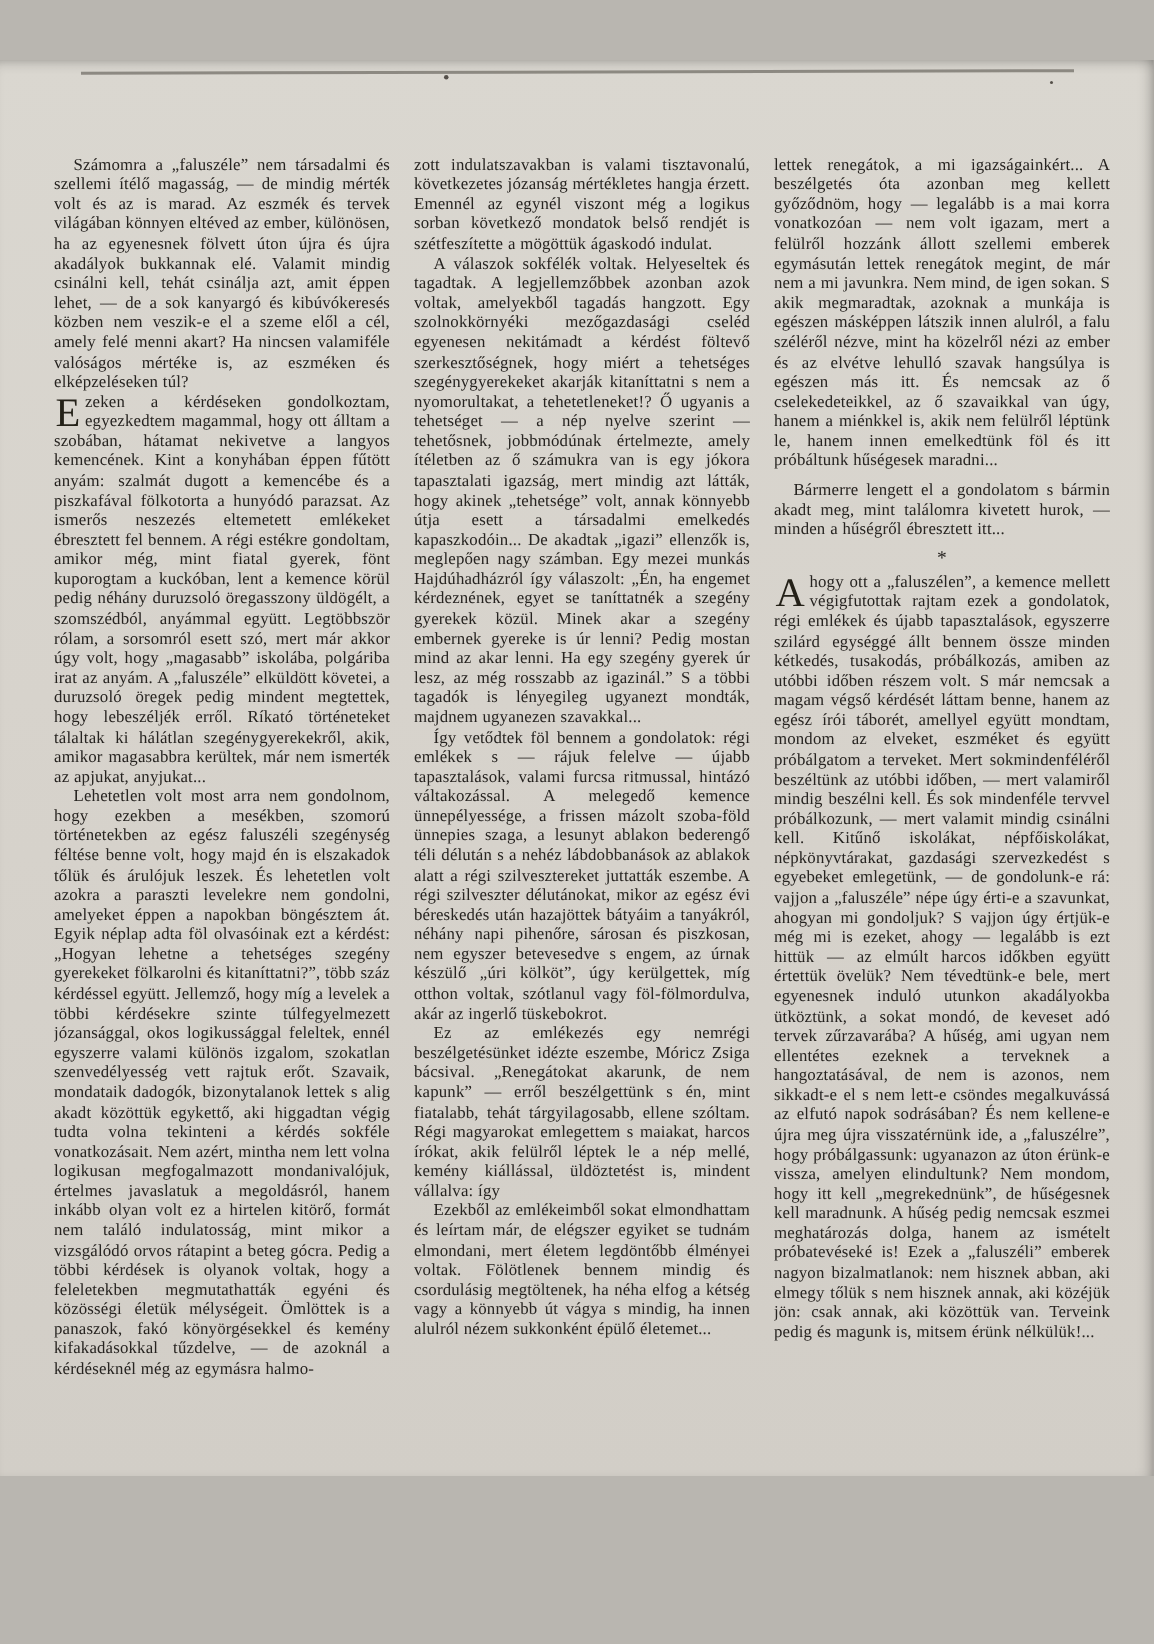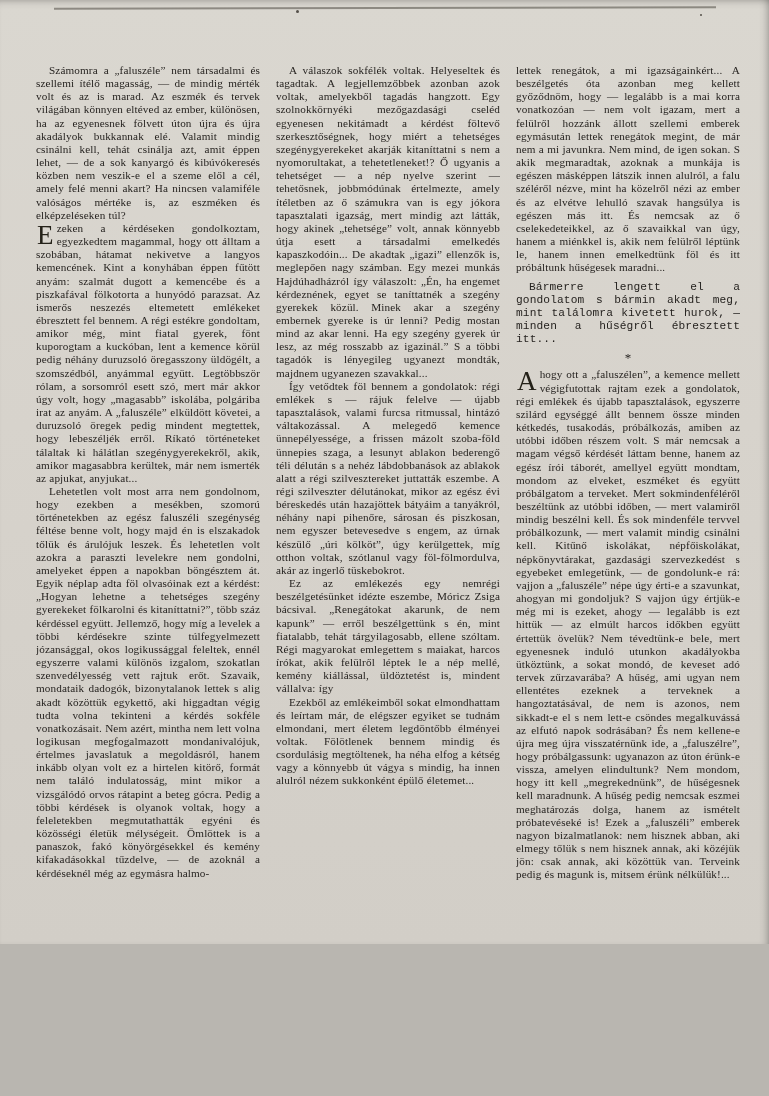--- a/index.html
+++ b/index.html
@@ -5,20 +5,21 @@
   html,body{margin:0;padding:0;}
   body{
     width:769px;height:1096px;
     background:#b9b6b0;
     font-family:"Liberation Serif","DejaVu Serif",serif;
   }
   .page{
     position:relative;width:769px;height:944px;overflow:hidden;
     background:linear-gradient(180deg,#dad7d0 0%,#d7d3cc 45%,#d2cec7 100%);
     box-shadow:inset -7px 0 10px -7px rgba(0,0,0,.38), inset 0 7px 9px -7px rgba(0,0,0,.30);
+    margin-top:40px;
   }
   .scan-line{
     position:absolute;top:7px;left:54px;width:662px;height:2px;
     background:#4e4a44;opacity:.55;transform:rotate(-.15deg);
   }
   .speck{position:absolute;background:#55504a;border-radius:50%;}
   .speck.s1{top:10px;left:296px;width:3px;height:3px;}
   .speck.s2{top:14px;left:700px;width:2px;height:2px;}
   .text-block{
     position:absolute;top:64px;left:36px;
@@ -27,21 +28,21 @@
   .column{
     width:224px;height:990px;overflow:hidden;
     text-align:justify;
     font-size:11.2px;line-height:13.15px;
     color:#262320;letter-spacing:.12px;
     word-spacing:.02em;
   }
   .column p{margin:0;text-indent:13px;}
   .column p.no-indent{text-indent:0;}
   .column p.has-dropcap{text-indent:0;}
-  .column p.space-before{margin-top:6px;font-family:Liberation Mono, monospace;}
+  .column p.space-before{margin-top:6px;}
   .dropcap{
     float:left;
     font-size:27px;line-height:24px;
     padding:1px 3px 0 1px;
     color:#242118;
   }
   .separator{
     text-indent:0 !important;text-align:center;
     padding:5px 0 4px 0;font-size:13px;
   }
@@ -60,20 +61,21 @@
   <div class="speck s1"></div>
   <div class="speck s2"></div>
 
   <div class="text-block">
     <div class="column">
         <p>Számomra a „faluszéle” nem társadalmi és szellemi ítélő magasság, — de mindig mérték volt és az is marad. Az eszmék és tervek világában könnyen eltéved az ember, különösen, ha az egyenesnek fölvett úton újra és újra akadályok bukkannak elé. Valamit mindig csinálni kell, tehát csinálja azt, amit éppen lehet, — de a sok kanyargó és kibúvókeresés közben nem veszik-e el a szeme elől a cél, amely felé menni akart? Ha nincsen valamiféle valóságos mértéke is, az eszméken és elképzeléseken túl?</p>
         <p class="has-dropcap"><span class="dropcap">E</span>zeken a kérdéseken gondolkoztam, egyezkedtem magammal, hogy ott álltam a szobában, hátamat nekivetve a langyos kemencének. Kint a konyhában éppen fűtött anyám: szalmát dugott a kemencébe és a piszkafával fölkotorta a hunyódó parazsat. Az ismerős neszezés eltemetett emlékeket ébresztett fel bennem. A régi estékre gondoltam, amikor még, mint fiatal gyerek, fönt kuporogtam a kuckóban, lent a kemence körül pedig néhány duruzsoló öregasszony üldögélt, a szomszédból, anyámmal együtt. Legtöbbször rólam, a sorsomról esett szó, mert már akkor úgy volt, hogy „magasabb” iskolába, polgáriba irat az anyám. A „faluszéle” elküldött követei, a duruzsoló öregek pedig mindent megtettek, hogy lebeszéljék erről. Ríkató történeteket tálaltak ki hálátlan szegénygyerekekről, akik, amikor magasabbra kerültek, már nem ismerték az apjukat, anyjukat...</p>
         <p>Lehetetlen volt most arra nem gondolnom, hogy ezekben a mesékben, szomorú történetekben az egész faluszéli szegénység féltése benne volt, hogy majd én is elszakadok tőlük és árulójuk leszek. És lehetetlen volt azokra a paraszti levelekre nem gondolni, amelyeket éppen a napokban böngésztem át. Egyik néplap adta föl olvasóinak ezt a kérdést: „Hogyan lehetne a tehetséges szegény gyerekeket fölkarolni és kitaníttatni?”, több száz kérdéssel együtt. Jellemző, hogy míg a levelek a többi kérdésekre szinte túlfegyelmezett józansággal, okos logikussággal feleltek, ennél egyszerre valami különös izgalom, szokatlan szenvedélyesség vett rajtuk erőt. Szavaik, mondataik dadogók, bizonytalanok lettek s alig akadt közöttük egykettő, aki higgadtan végig tudta volna tekinteni a kérdés sokféle vonatkozásait. Nem azért, mintha nem lett volna logikusan megfogalmazott mondanivalójuk, értelmes javaslatuk a megoldásról, hanem inkább olyan volt ez a hirtelen kitörő, formát nem találó indulatosság, mint mikor a vizsgálódó orvos rátapint a beteg gócra. Pedig a többi kérdések is olyanok voltak, hogy a feleletekben megmutathatták egyéni és közösségi életük mélységeit. Ömlöttek is a panaszok, fakó könyörgésekkel és kemény kifakadásokkal tűzdelve, — de azoknál a kérdéseknél még az egymásra halmo-</p>
       </div>
     <div class="column">
+        <p class="no-indent">zott indulatszavakban is valami tisztavonalú, következetes józanság mértékletes hangja érzett. Emennél az egynél viszont még a logikus sorban következő mondatok belső rendjét is szétfeszítette a mögöttük ágaskodó indulat.</p>
         <p>A válaszok sokfélék voltak. Helyeseltek és tagadtak. A legjellemzőbbek azonban azok voltak, amelyekből tagadás hangzott. Egy szolnokkörnyéki mezőgazdasági cseléd egyenesen nekitámadt a kérdést föltevő szerkesztőségnek, hogy miért a tehetséges szegénygyerekeket akarják kitaníttatni s nem a nyomorultakat, a tehetetleneket!? Ő ugyanis a tehetséget — a nép nyelve szerint — tehetősnek, jobbmódúnak értelmezte, amely ítéletben az ő számukra van is egy jókora tapasztalati igazság, mert mindig azt látták, hogy akinek „tehetsége” volt, annak könnyebb útja esett a társadalmi emelkedés kapaszkodóin... De akadtak „igazi” ellenzők is, meglepően nagy számban. Egy mezei munkás Hajdúhadházról így válaszolt: „Én, ha engemet kérdeznének, egyet se taníttatnék a szegény gyerekek közül. Minek akar a szegény embernek gyereke is úr lenni? Pedig mostan mind az akar lenni. Ha egy szegény gyerek úr lesz, az még rosszabb az igazinál.” S a többi tagadók is lényegileg ugyanezt mondták, majdnem ugyanezen szavakkal...</p>
         <p>Így vetődtek föl bennem a gondolatok: régi emlékek s — rájuk felelve — újabb tapasztalások, valami furcsa ritmussal, hintázó váltakozással. A melegedő kemence ünnepélyessége, a frissen mázolt szoba-föld ünnepies szaga, a lesunyt ablakon bederengő téli délután s a nehéz lábdobbanások az ablakok alatt a régi szilvesztereket juttatták eszembe. A régi szilveszter délutánokat, mikor az egész évi béreskedés után hazajöttek bátyáim a tanyákról, néhány napi pihenőre, sárosan és piszkosan, nem egyszer betevesedve s engem, az úrnak készülő „úri kölköt”, úgy kerülgettek, míg otthon voltak, szótlanul vagy föl-fölmordulva, akár az ingerlő tüskebokrot.</p>
         <p>Ez az emlékezés egy nemrégi beszélgetésünket idézte eszembe, Móricz Zsiga bácsival. „Renegátokat akarunk, de nem kapunk” — erről beszélgettünk s én, mint fiatalabb, tehát tárgyilagosabb, ellene szóltam. Régi magyarokat emlegettem s maiakat, harcos írókat, akik felülről léptek le a nép mellé, kemény kiállással, üldöztetést is, mindent vállalva: így</p>
         <p>Ezekből az emlékeimből sokat elmondhattam és leírtam már, de elégszer egyiket se tudnám elmondani, mert életem legdöntőbb élményei voltak. Fölötlenek bennem mindig és csordulásig megtöltenek, ha néha elfog a kétség vagy a könnyebb út vágya s mindig, ha innen alulról nézem sukkonként épülő életemet...</p>
       </div>
     <div class="column">
         <p class="no-indent">lettek renegátok, a mi igazságainkért... A beszélgetés óta azonban meg kellett győződnöm, hogy — legalább is a mai korra vonatkozóan — nem volt igazam, mert a felülről hozzánk állott szellemi emberek egymásután lettek renegátok megint, de már nem a mi javunkra. Nem mind, de igen sokan. S akik megmaradtak, azoknak a munkája is egészen másképpen látszik innen alulról, a falu széléről nézve, mint ha közelről nézi az ember és az elvétve lehulló szavak hangsúlya is egészen más itt. És nemcsak az ő cselekedeteikkel, az ő szavaikkal van úgy, hanem a miénkkel is, akik nem felülről léptünk le, hanem innen emelkedtünk föl és itt próbáltunk hűségesek maradni...</p>
         <p class="space-before">Bármerre lengett el a gondolatom s bármin akadt meg, mint találomra kivetett hurok, — minden a hűségről ébresztett itt...</p>
         <p class="separator">*</p>
         <p class="has-dropcap"><span class="dropcap">A</span>hogy ott a „faluszélen”, a kemence mellett végigfutottak rajtam ezek a gondolatok, régi emlékek és újabb tapasztalások, egyszerre szilárd egységgé állt bennem össze minden kétkedés, tusakodás, próbálkozás, amiben az utóbbi időben részem volt. S már nemcsak a magam végső kérdését láttam benne, hanem az egész írói táborét, amellyel együtt mondtam, mondom az elveket, eszméket és együtt próbálgatom a terveket. Mert sokmindenféléről beszéltünk az utóbbi időben, — mert valamiről mindig beszélni kell. És sok mindenféle tervvel próbálkozunk, — mert valamit mindig csinálni kell. Kitűnő iskolákat, népfőiskolákat, népkönyvtárakat, gazdasági szervezkedést s egyebeket emlegetünk, — de gondolunk-e rá: vajjon a „faluszéle” népe úgy érti-e a szavunkat, ahogyan mi gondoljuk? S vajjon úgy értjük-e még mi is ezeket, ahogy — legalább is ezt hittük — az elmúlt harcos időkben együtt értettük övelük? Nem tévedtünk-e bele, mert egyenesnek induló utunkon akadályokba ütköztünk, a sokat mondó, de keveset adó tervek zűrzavarába? A hűség, ami ugyan nem ellentétes ezeknek a terveknek a hangoztatásával, de nem is azonos, nem sikkadt-e el s nem lett-e csöndes megalkuvássá az elfutó napok sodrásában? És nem kellene-e újra meg újra visszatérnünk ide, a „faluszélre”, hogy próbálgassunk: ugyanazon az úton érünk-e vissza, amelyen elindultunk? Nem mondom, hogy itt kell „megrekednünk”, de hűségesnek kell maradnunk. A hűség pedig nemcsak eszmei meghatározás dolga, hanem az ismételt próbatevéseké is! Ezek a „faluszéli” emberek nagyon bizalmatlanok: nem hisznek abban, aki elmegy tőlük s nem hisznek annak, aki közéjük jön: csak annak, aki közöttük van. Terveink pedig és magunk is, mitsem érünk nélkülük!...</p>

